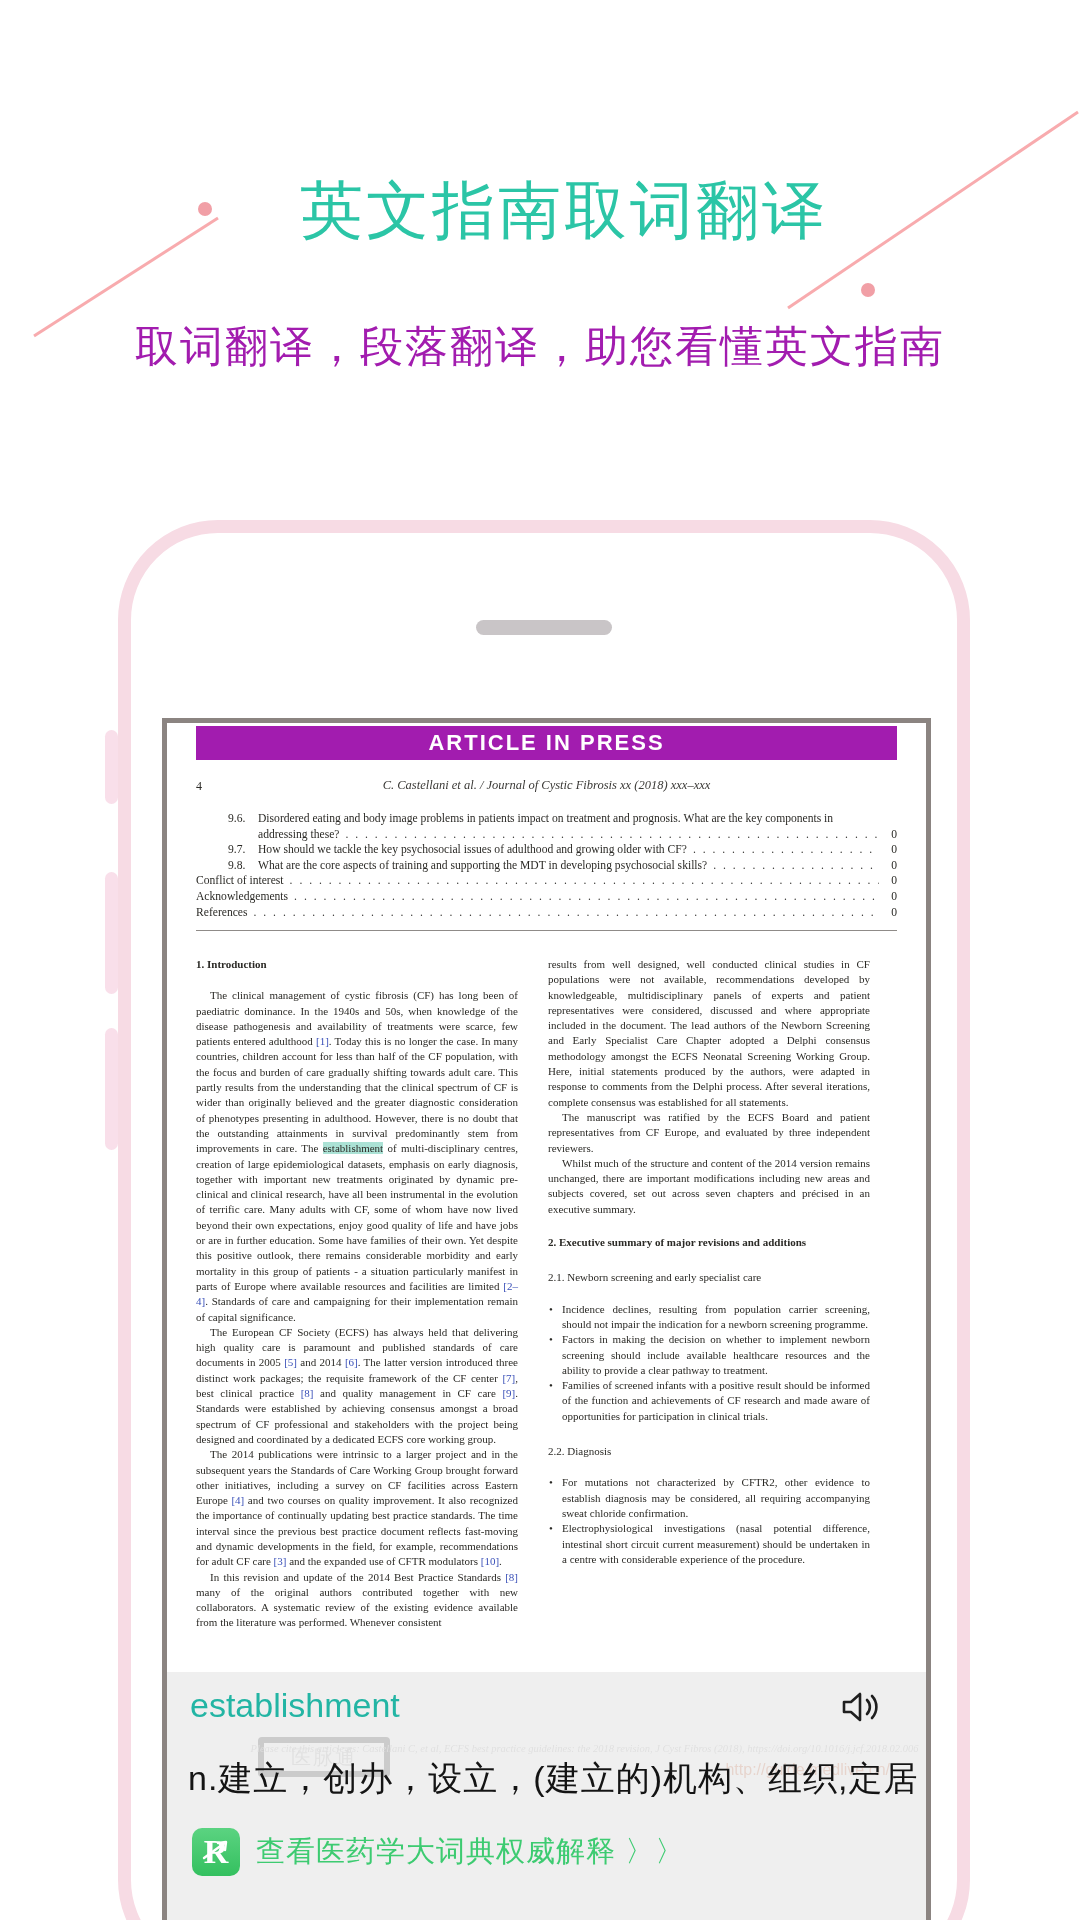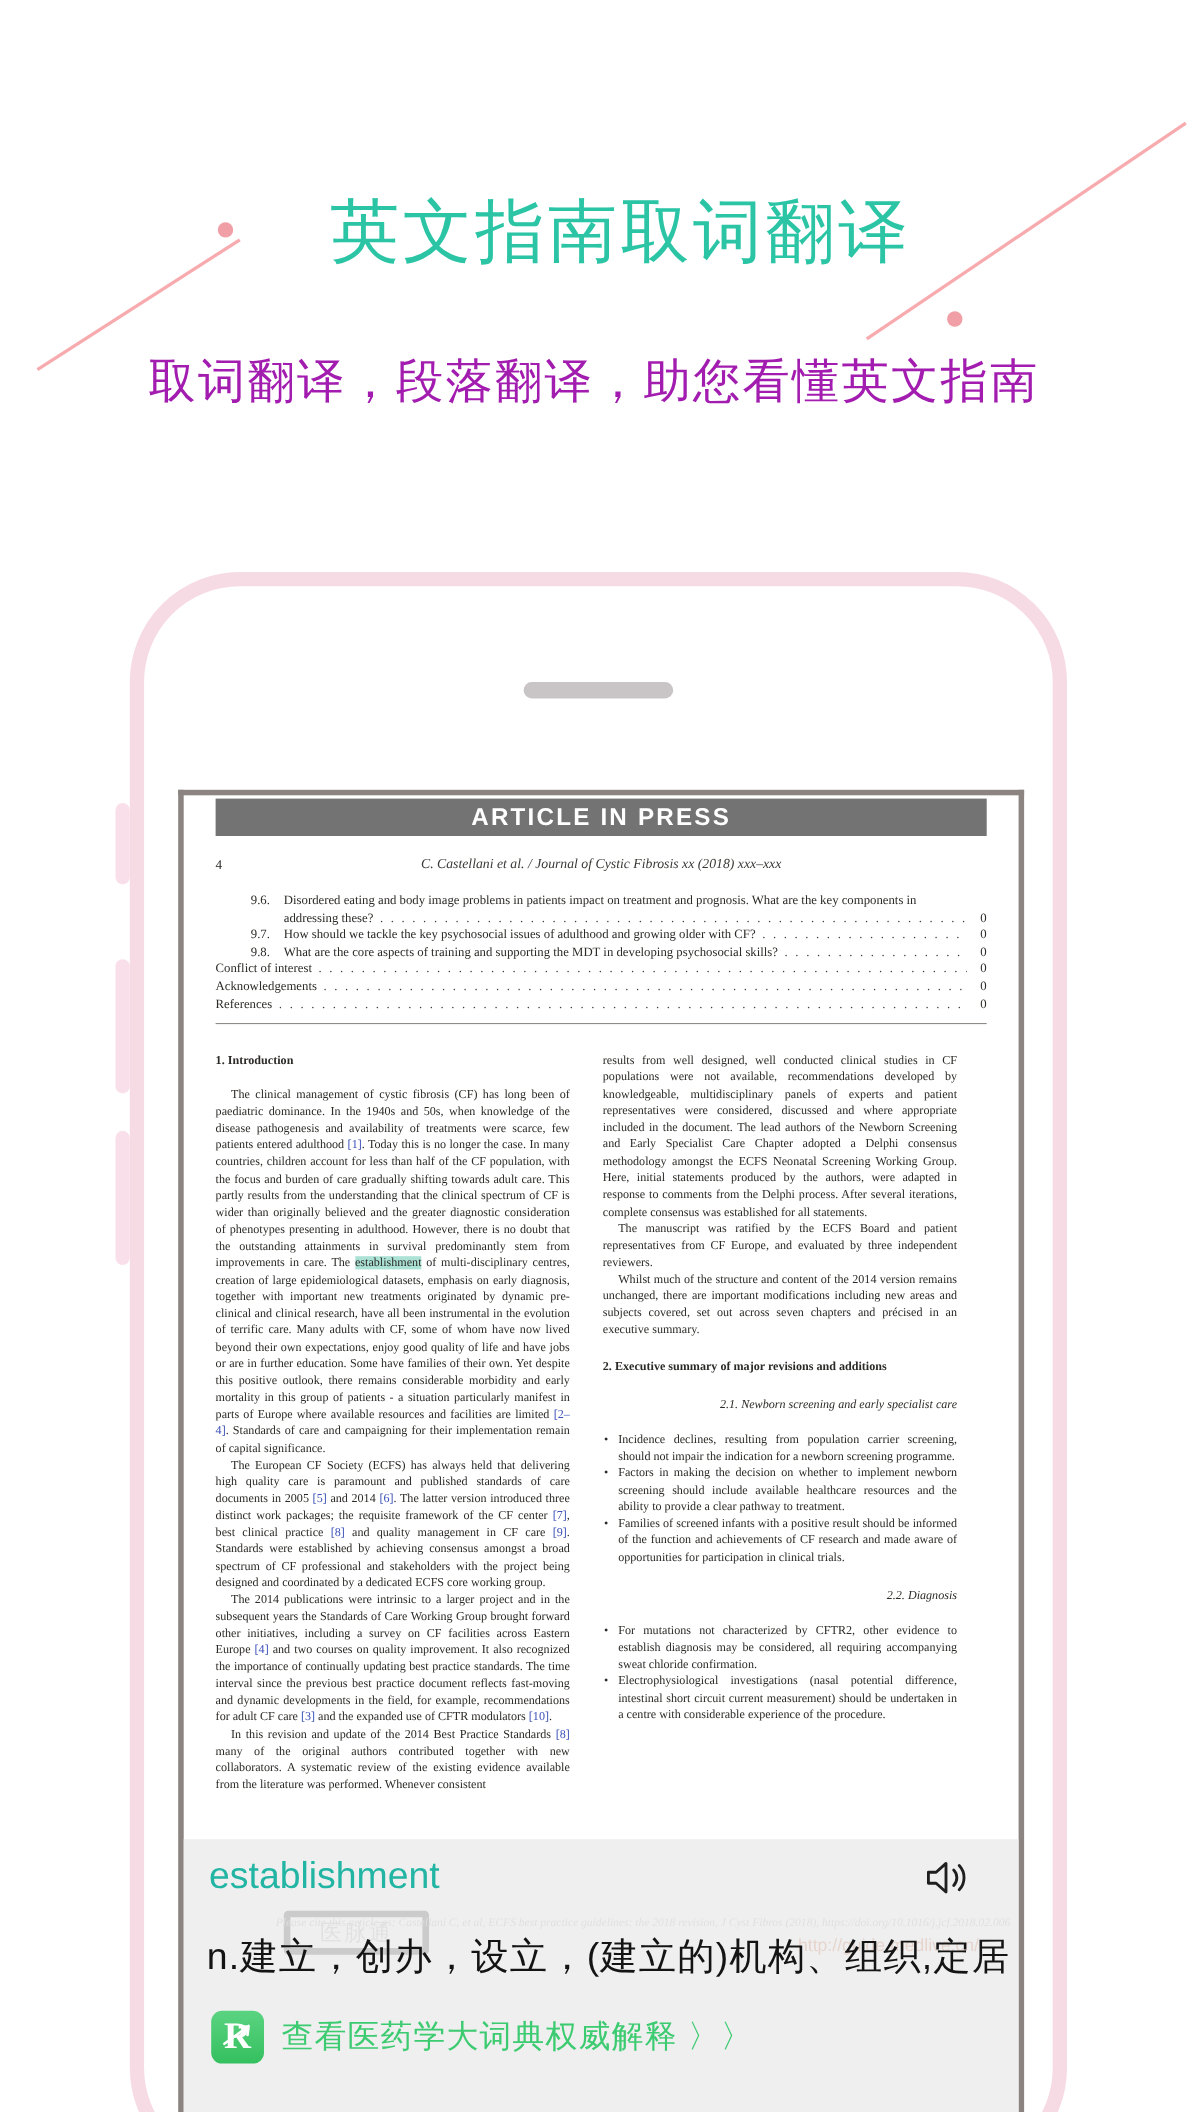--- a/index.html
+++ b/index.html
@@ -32,21 +32,21 @@
     border-radius:8px;background:#c9c5c7;
   }
   
   .doc{
     position:absolute;left:162px;top:718px;width:769px;height:1202px;
     box-sizing:border-box;border:5px solid #8b8481;border-bottom:none;
     background:#ffffff;overflow:hidden;font-family:"Liberation Serif",serif;color:#2b2a26;
   }
   .doc-banner{
     position:absolute;left:29px;top:3px;width:701px;height:34px;
-    background:#737373;color:#ffffff;font-family:"Liberation Sans",sans-serif;
+    background:#a21caf;color:#ffffff;font-family:"Liberation Sans",sans-serif;
     font-weight:bold;font-size:22px;letter-spacing:2px;
     display:flex;align-items:center;justify-content:center;
   }
   .doc-pagenum{position:absolute;left:29px;top:56px;font-size:12px;}
   .doc-runhead{
     position:absolute;left:29px;top:55px;width:701px;text-align:center;
     font-style:italic;font-size:12.5px;color:#3a3936;
   }
   .toc{position:absolute;left:29px;top:88px;width:701px;font-size:11.6px;line-height:15.6px;}
   .toc-row{display:flex;align-items:baseline;}
@@ -57,21 +57,21 @@
   .toc-row .dots::after{content:". . . . . . . . . . . . . . . . . . . . . . . . . . . . . . . . . . . . . . . . . . . . . . . . . . . . . . . . . . . . . . . . . . . . . . . . . . . . . . .";letter-spacing:2px;}
   .toc-row .pg{flex:0 0 12px;text-align:right;}
   .toc-hr{position:absolute;left:29px;top:207px;width:701px;height:1px;background:#8f8b88;}
   .col{position:absolute;top:234px;width:322px;font-size:11px;line-height:15.3px;}
   .col.left{left:29px;}
   .col.right{left:381px;}
   .col p{margin:0;text-align:justify;}
   .col p.ind{text-indent:14px;}
   .b-h{font-weight:bold;margin:18px 0 15px 0;}
   .b-h.first{margin-top:0;margin-bottom:16px;}
-  .b-hi{font-style:italic;margin:20px 0 16px 0;text-align:right;}
+  .b-hi{margin:20px 0 16px 0;}
   .b-ul{margin:0;padding:0 0 0 14px;list-style:none;text-align:justify;}
   .b-ul li{position:relative;}
   .b-ul li::before{content:"•";position:absolute;left:-13px;top:0;}
   .cite{color:#3a50b8;}
   .hl{background:#abe2d5;}
   
   .ghost-citation{
     position:absolute;left:0px;top:1020px;width:835px;text-align:center;
     white-space:nowrap;overflow:hidden;font-size:10.5px;color:#8f8f8f;font-style:italic;
   }

